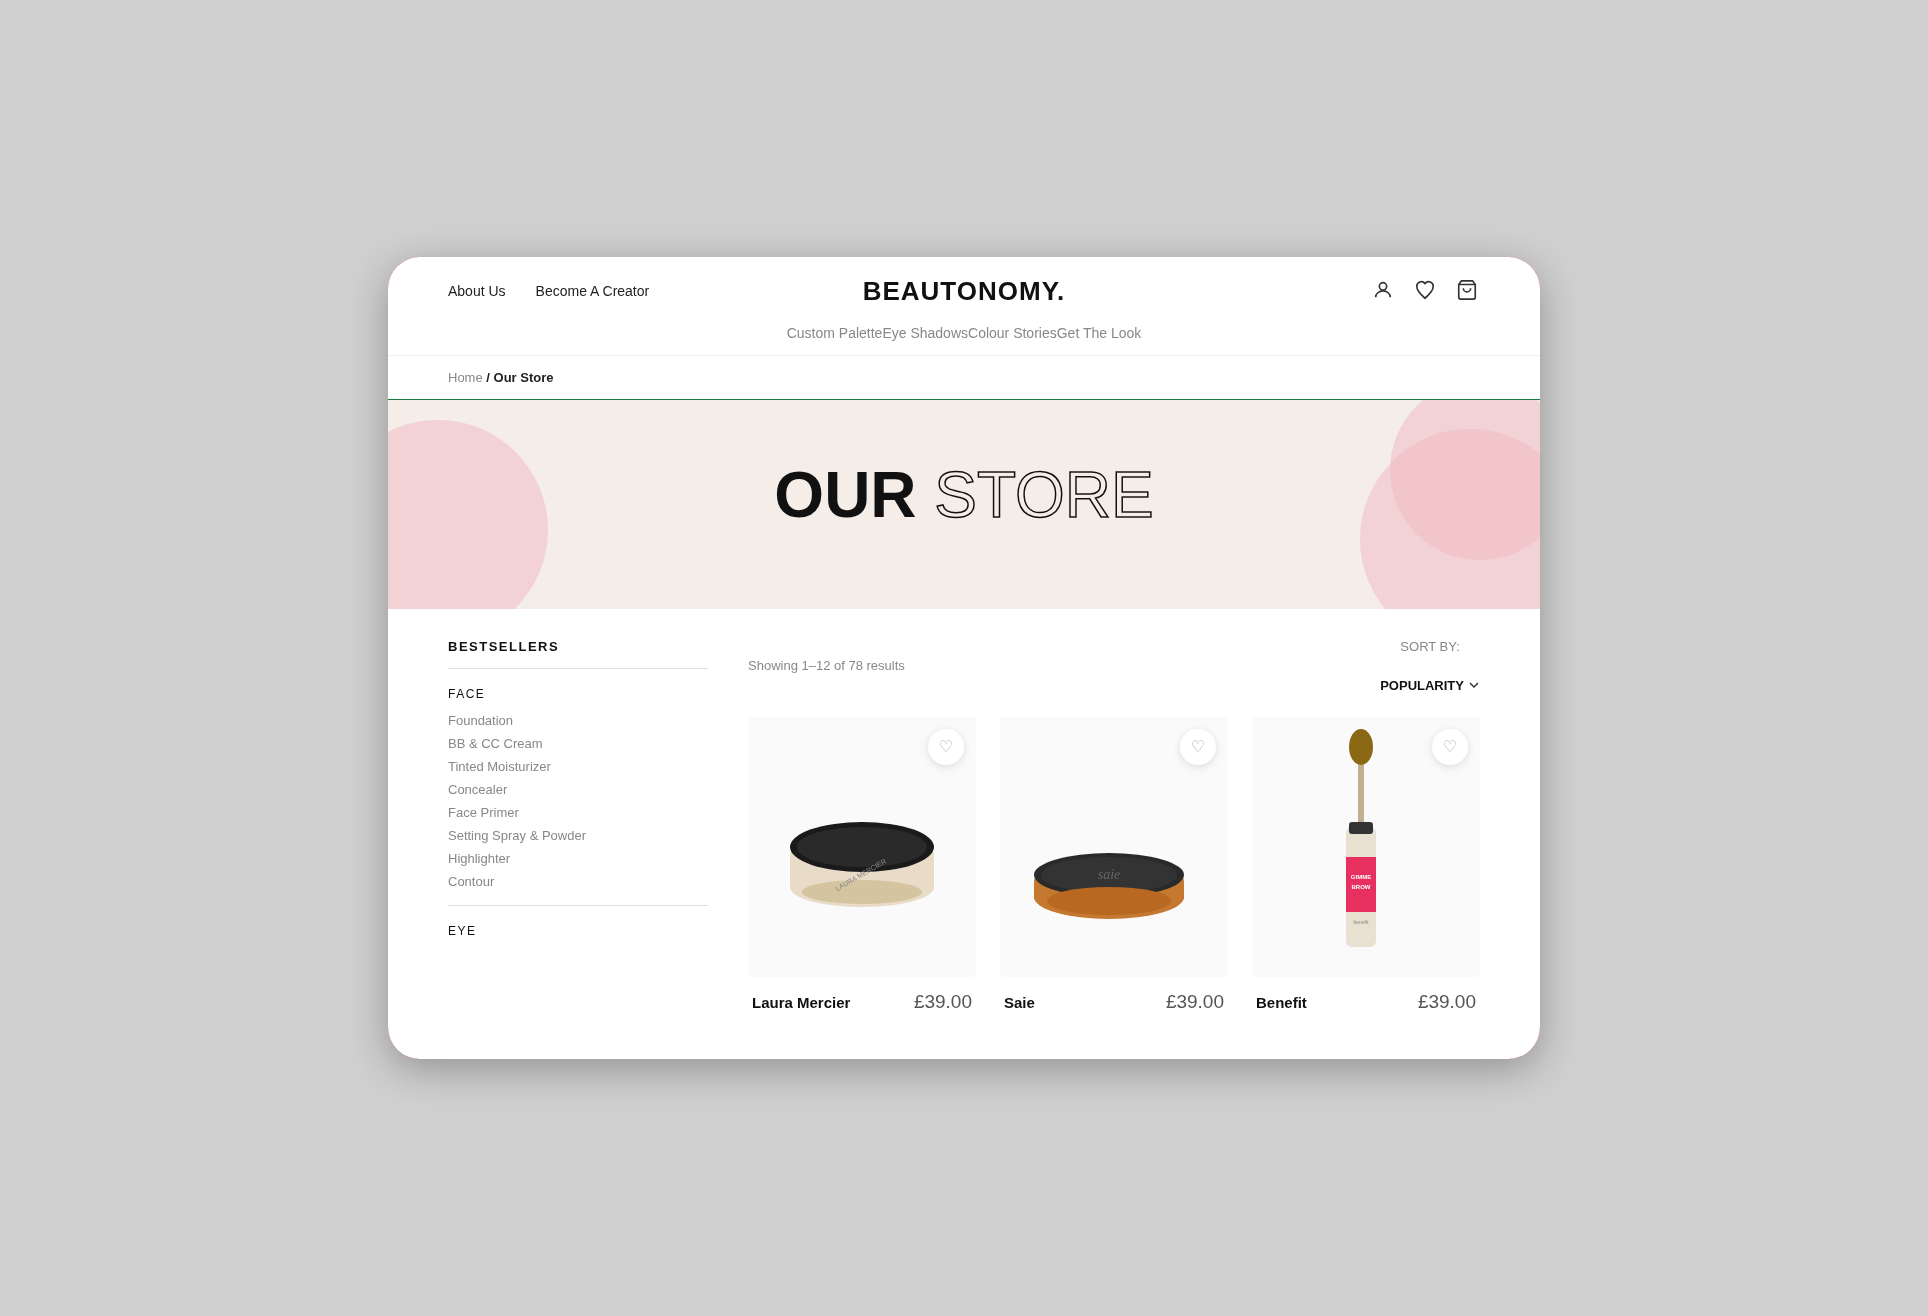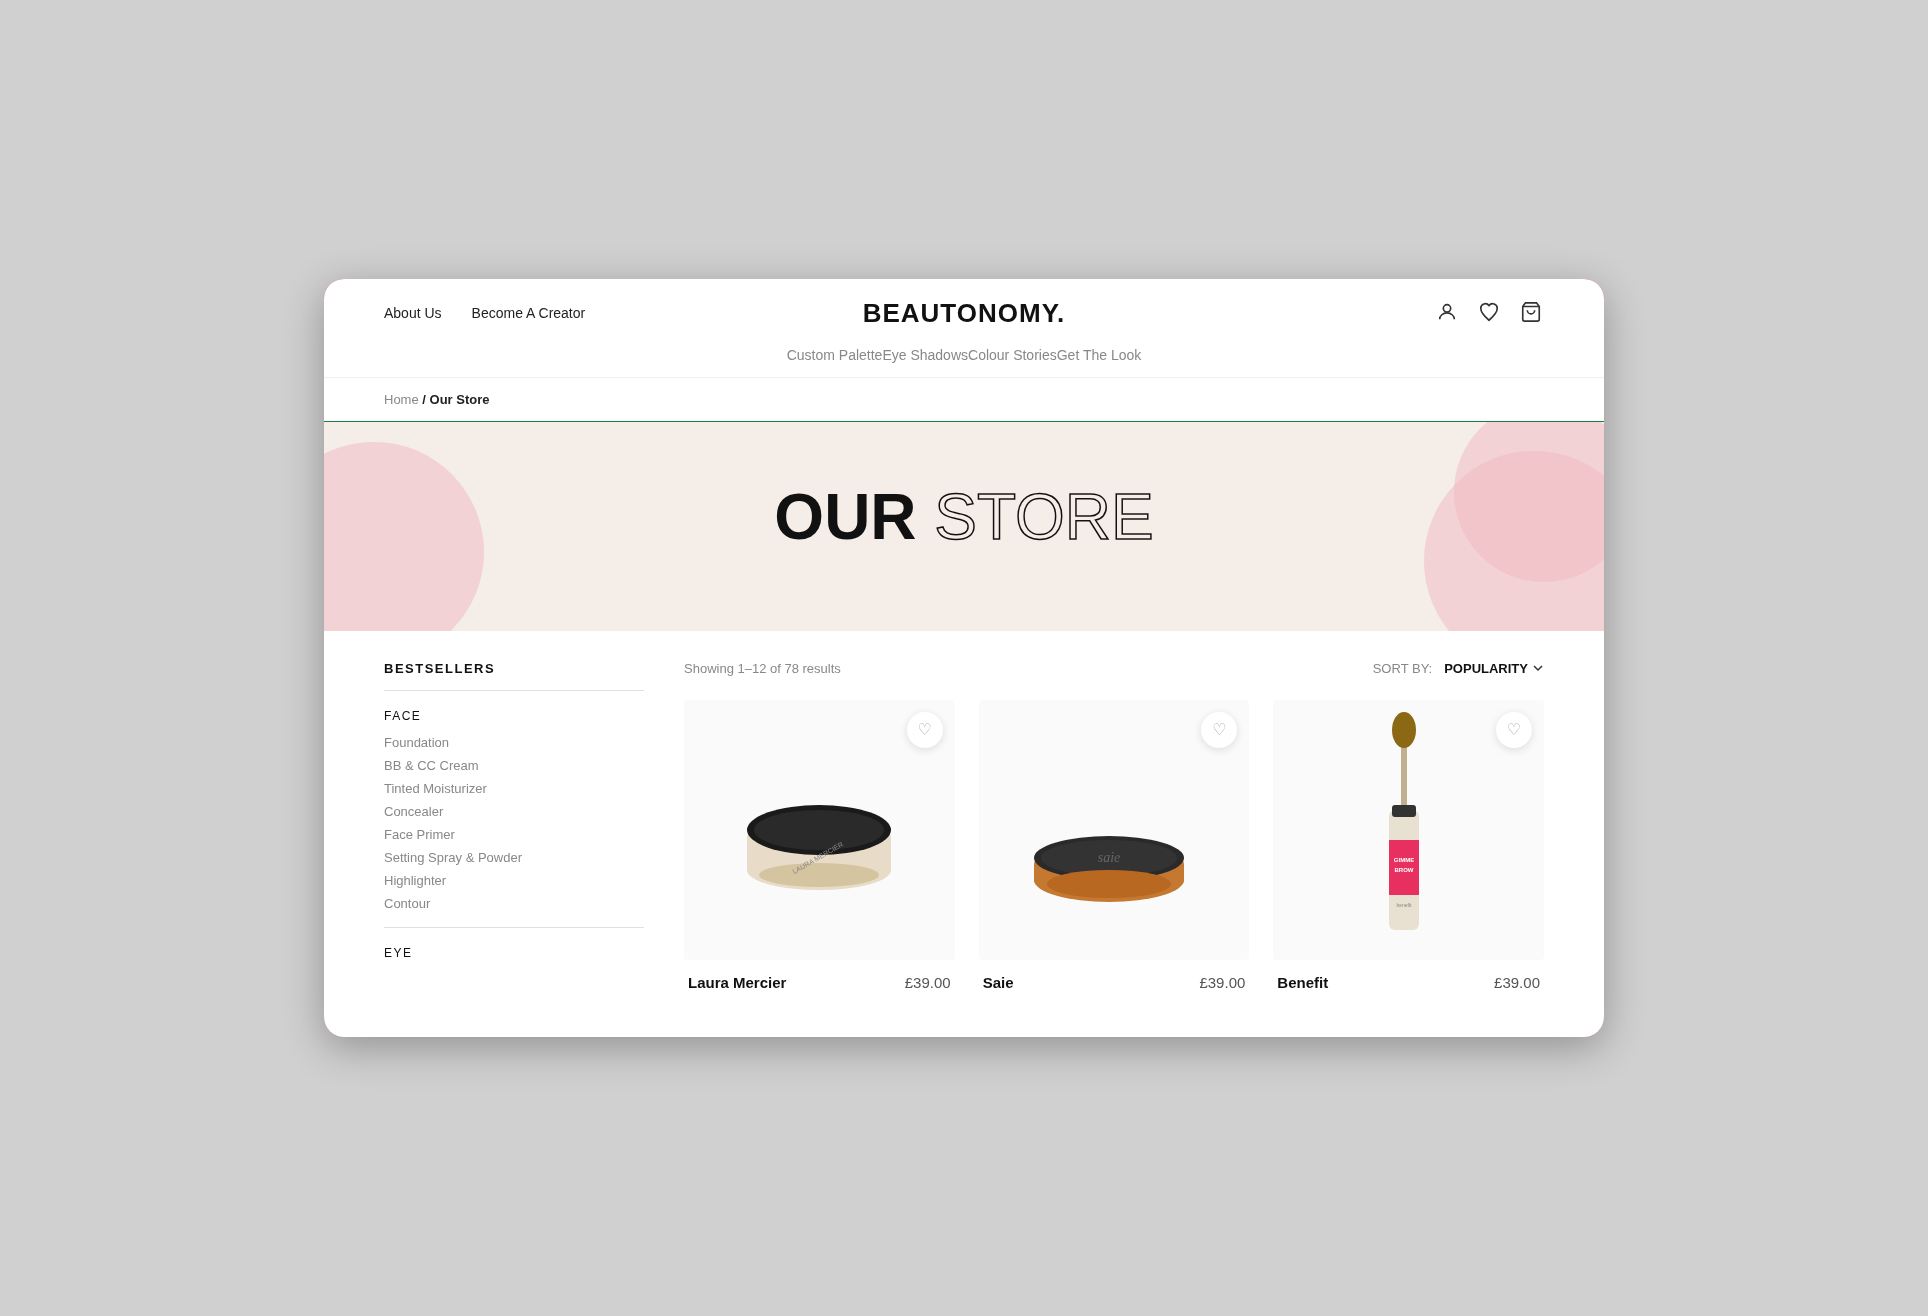--- a/index.html
+++ b/index.html
@@ -5,23 +5,23 @@
     * { margin: 0; padding: 0; box-sizing: border-box; }
     body {
       background: #d0d0d0;
       display: flex;
       justify-content: center;
       align-items: center;
       min-height: 100vh;
       font-family: -apple-system, BlinkMacSystemFont, 'Segoe UI', Arial, sans-serif;
     }
     .browser-frame {
-      width: 1280px;
+      width: 1152px;
       background: #ef4444;
-      border-radius: 20px;
+      border-radius: 32px;
       overflow: hidden;
       box-shadow: 0 10px 40px rgba(0,0,0,0.3);
     }
 
     
     .header {
       background: #fff;
       padding: 0 60px;
       border-bottom: 1px solid #f0f0f0;
     }
@@ -196,23 +196,24 @@
       align-items: center;
       margin-bottom: 24px;
     }
     .showing-text {
       font-size: 13px;
       color: #888;
     }
     .sort-by {
       display: flex;
       align-items: center;
-      gap: 12px;
+      gap: 24px;
       font-size: 13px;
       color: #888;
+      flex-direction: column;
     }
     .sort-by strong {
       color: #111;
       font-weight: 700;
     }
     .sort-by-select {
       display: flex;
       align-items: center;
       gap: 4px;
       cursor: pointer;
@@ -263,21 +264,21 @@
       display: flex;
       justify-content: space-between;
       align-items: baseline;
     }
     .product-brand {
       font-size: 15px;
       font-weight: 700;
       color: #111;
     }
     .product-price {
-      font-size: 15px;
+      font-size: 19px;
       color: #555;
       text-align: right;
     }
   </style>
 </head>
 <body>
 
 <div class="browser-frame">
 
   <div class="header">

